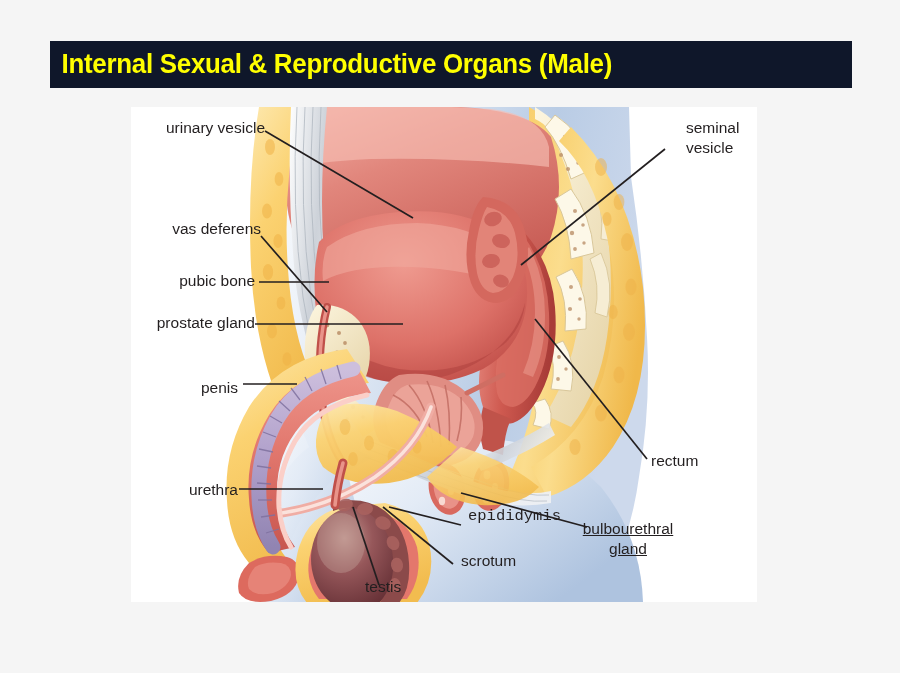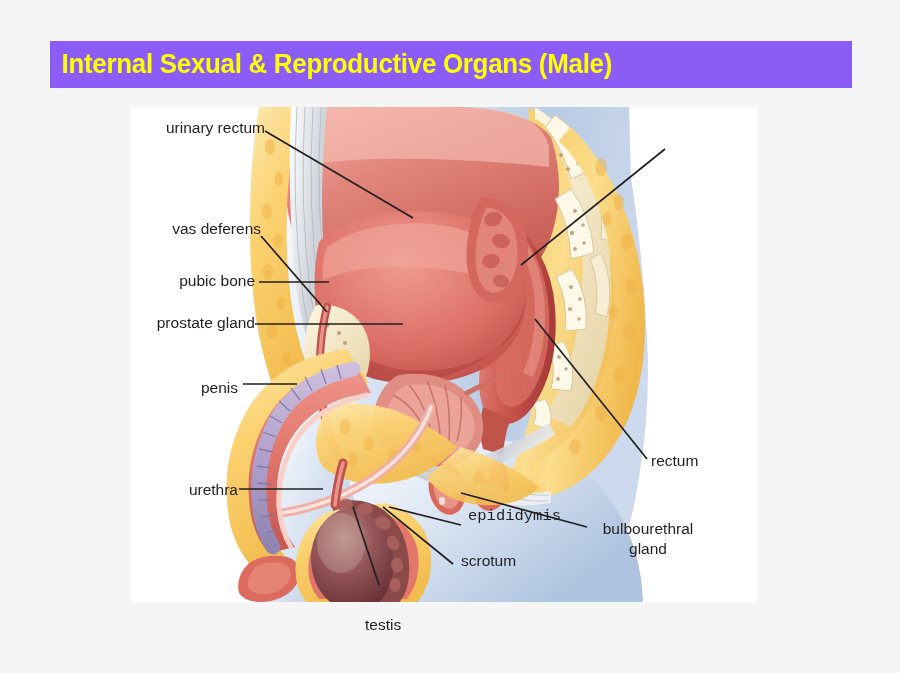--- a/index.html
+++ b/index.html
@@ -8,21 +8,21 @@
     width:900px;height:673px;
     background:#f5f5f5;
     font-family:"Liberation Sans","DejaVu Sans",sans-serif;
     overflow:hidden;position:relative;
   }
   #root{position:absolute;inset:0;}
 
   
   .banner{
     position:absolute;left:50px;top:41px;width:802px;height:47px;
-    background:#8b5cf6;
+    background:#0f172a;
     display:flex;align-items:center;
   }
   .banner-text{
     color:#ffff00;
     font-size:27px;
     font-weight:bold;
     letter-spacing:-0.3px;
     padding-left:12px;
     white-space:nowrap;
     transform:scaleX(0.96);
@@ -419,39 +419,43 @@
         <line x1="534" y1="42" x2="390" y2="158"></line>
         <line x1="516" y1="352" x2="404" y2="212"></line>
         <line x1="456" y1="420" x2="330" y2="386"></line>
         <line x1="330" y1="418" x2="258" y2="400"></line>
         <line x1="322" y1="457" x2="252" y2="400"></line>
         <line x1="248" y1="478" x2="222" y2="400"></line>
       </g>
     </svg>
   </div>
 
-  <div class="lbl right" style="left:130px;top:118px;width:135px;">urinary rectum</div>
+  <div class="lbl right" style="left:130px;top:118px;width:135px;">urinary vesicle</div>
 
   <div class="lbl right" style="left:140px;top:219px;width:121px;">vas deferens</div>
 
   <div class="lbl right" style="left:150px;top:271px;width:105px;text-align:right;">pubic bone</div>
 
   <div class="lbl right" style="left:136px;top:313px;width:119px;">prostate gland</div>
 
   <div class="lbl right" style="left:172px;top:378px;width:66px;">penis</div>
 
   <div class="lbl right" style="left:160px;top:480px;width:78px;">urethra</div>
 
+  <div class="lbl two" style="left:686px;top:118px;width:100px;">
+    <span>seminal</span><br>
+    <span>vesicle</span>
+  </div>
 
   <div class="lbl" style="left:651px;top:451px;width:80px;">rectum</div>
 
-  <div class="lbl two ctr" style="left:588px;top:519px;width:120px;">
+  <div class="lbl two ctr" style="left:568px;top:519px;width:120px;text-decoration:underline;">
     <span>bulbourethral</span><br>
     <span>gland</span>
   </div>
 
   <div class="lbl" style="left:468px;top:507px;width:110px;font-family:Liberation Mono, monospace;">epididymis</div>
 
   <div class="lbl" style="left:461px;top:551px;width:90px;">scrotum</div>
 
-  <div class="lbl" style="left:365px;top:577px;width:70px;margin-top:38px;">testis</div>
+  <div class="lbl" style="left:365px;top:577px;width:70px;">testis</div>
 
 </div>
 
 </body></html>

